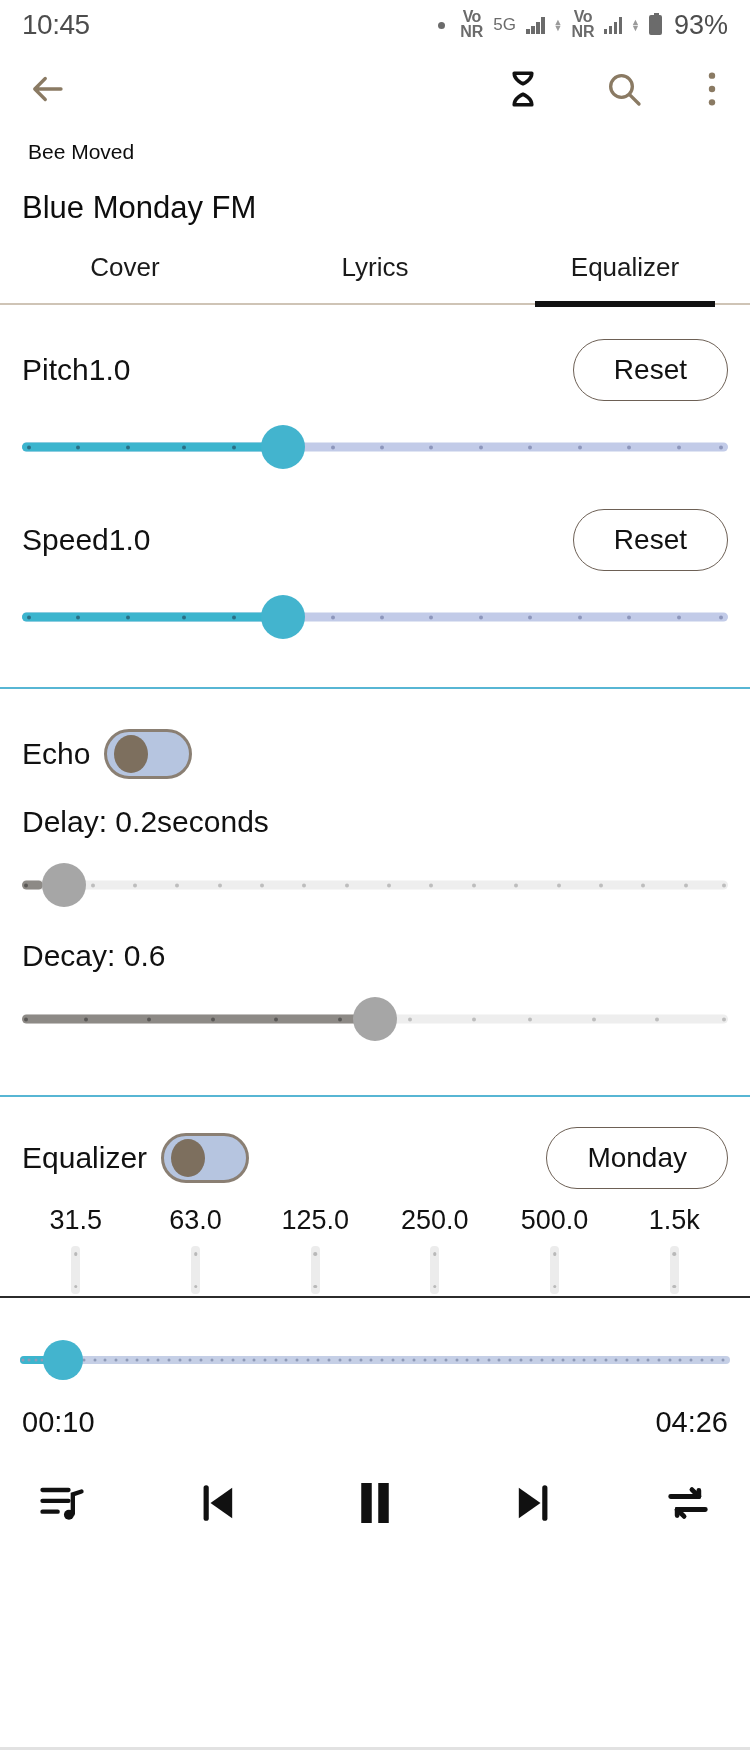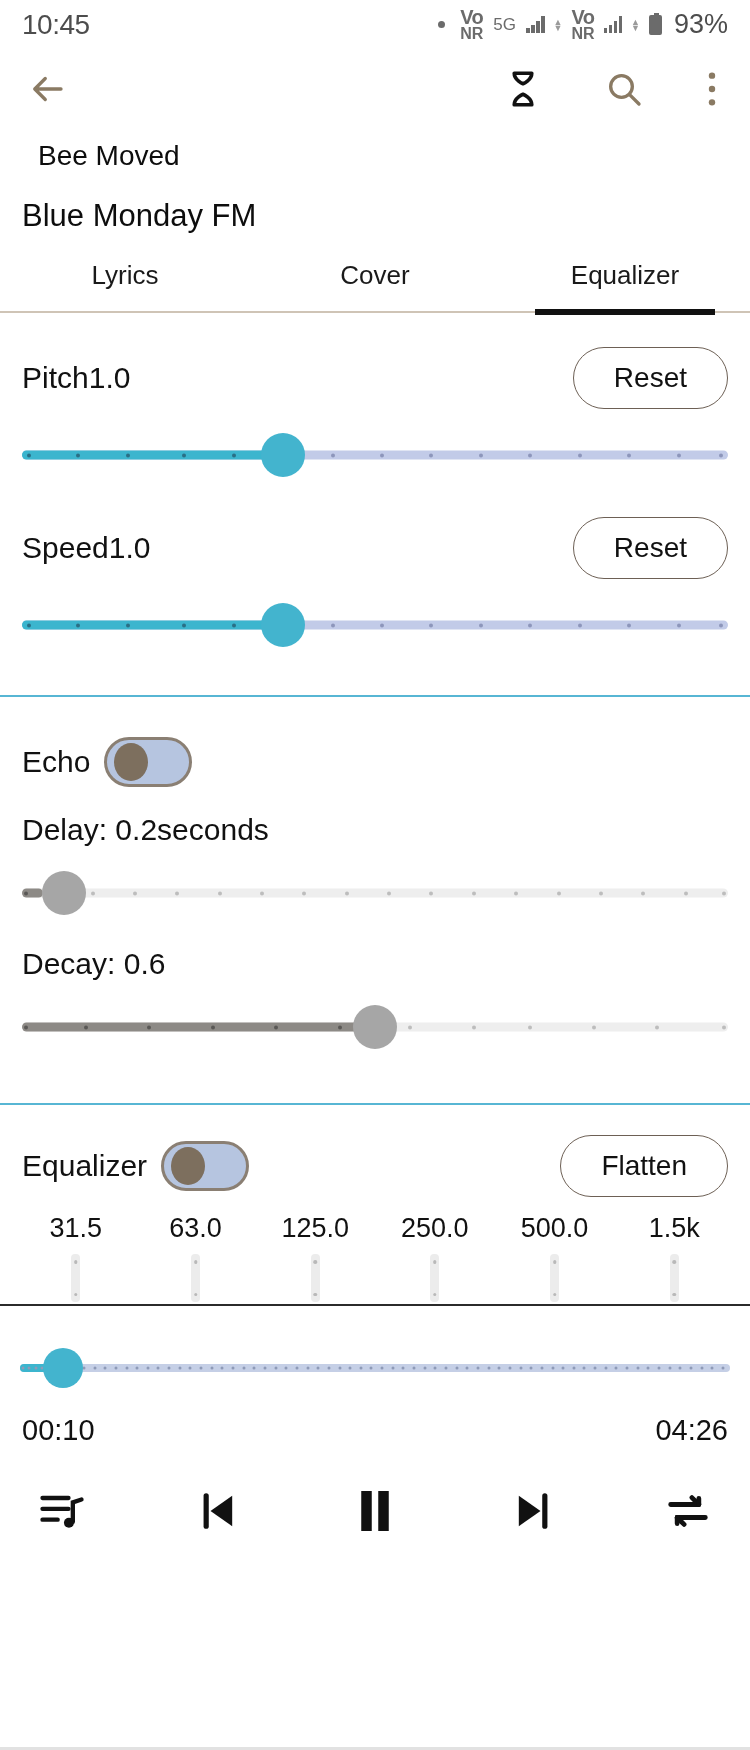--- a/index.html
+++ b/index.html
@@ -13,40 +13,40 @@
   }
   
   .statusbar{
     height:50px; display:flex; align-items:center;
     padding:0 22px; justify-content:space-between;
   }
   .sb-time{ font-size:28px; color:#4d4d4d; letter-spacing:-0.5px; }
   .sb-right{ display:flex; align-items:center; gap:9px; }
   .sb-dot{ width:7px; height:7px; border-radius:50%; background:#6b6b6b; margin-right:6px;}
   .vonr{ display:flex; flex-direction:column; align-items:center; line-height:0.92; color:#6b6b6b;}
-  .vonr .v{ font-size:20px; font-weight:bold; letter-spacing:-0.5px;}
+  .vonr .v{ font-size:16px; font-weight:bold; letter-spacing:-0.5px;}
   .vonr .nr{ font-size:16px; font-weight:bold;}
   .sb-5g{ font-size:17px; color:#6b6b6b; margin:0 1px;}
   .bars{ display:flex; align-items:flex-end; gap:1.5px; height:17px;}
   .bars i{ width:3.5px; background:#6b6b6b; display:block;}
   .bars i:nth-child(1){height:5px}.bars i:nth-child(2){height:8px}
   .bars i:nth-child(3){height:12px}.bars i:nth-child(4){height:17px}
   .updown{ font-size:9px; color:#9a9a9a; line-height:0.7; display:flex; flex-direction:column;}
   .batt{ width:13px; height:20px; border:2px solid #6b6b6b; border-radius:2px; position:relative; background:#6b6b6b;}
   .batt:before{content:""; position:absolute; top:-4px; left:3px; width:5px; height:2.5px; background:#6b6b6b;}
   .sb-pct{ font-size:27px; color:#4d4d4d; margin-left:3px;}
   
   .toolbar{ height:78px; display:flex; align-items:center; padding:0 24px; }
   .tb-spacer{ flex:1; }
   .tb-icon{ display:flex; align-items:center; justify-content:center; }
   .tb-back{ width:46px; height:46px; }
   .tb-gap{ width:60px; }
   .tb-gap2{ width:54px; }
   
-  .song-title{ font-size:28px; color:#0d0d0d; padding:12px 38px 0; }
+  .song-title{ font-size:21px; color:#0d0d0d; padding:12px 28px 0; }
   .song-artist{ font-size:31px; color:#0d0d0d; padding:26px 22px 0; }
   
   .tabs{ display:flex; margin-top:26px; position:relative; }
   .tab{ flex:1; text-align:center; font-size:26px; color:#1a1a1a; padding-bottom:20px; position:relative;}
   .tab.active:after{
     content:""; position:absolute; left:14%; right:14%; bottom:-4px; height:6px; background:#111;
   }
   .tabs-rule{ height:2px; background:#cfc4b6; }
   .div-line{ height:2px; background:#57b6d4; margin-top:14px; }
   .row-head{ display:flex; align-items:center; justify-content:space-between; padding:34px 22px 0 22px;}
@@ -172,22 +172,22 @@
         <circle cx="6" cy="15" r="2.4" fill="#8a7a63"></circle>
         <circle cx="6" cy="25" r="2.4" fill="#8a7a63"></circle>
       </svg>
   </span>
 </div>
 
 <div class="song-title">Bee Moved</div>
 <div class="song-artist">Blue Monday FM</div>
 
 <div class="tabs">
+  <div class="tab">Cover</div>
   <div class="tab">Lyrics</div>
-  <div class="tab">Cover</div>
   <div class="tab active">Equalizer</div>
 </div>
 <div class="tabs-rule"></div>
 
 <div class="row-head">
   <span class="lbl">Pitch1.0</span>
   <span class="pill">Reset</span>
 </div>
 <div class="slider">
   <div class="track t-track"></div>
@@ -293,21 +293,21 @@
 
 <div class="div-line" style="margin-top:48px"></div>
 
 <div class="eq-head">
   <span style="display:flex;align-items:center;">
     <span class="lbl">Equalizer</span>
     <span class="toggle">
         <span class="knob"></span>
       </span>
   </span>
-  <span class="pill">Flatten</span>
+  <span class="pill">Monday</span>
 </div>
 
 <div class="eq-freqs">
   <div>31.5</div>
   <div>63.0</div>
   <div>125.0</div>
   <div>250.0</div>
   <div>500.0</div>
   <div>1.5k</div>
 </div>

